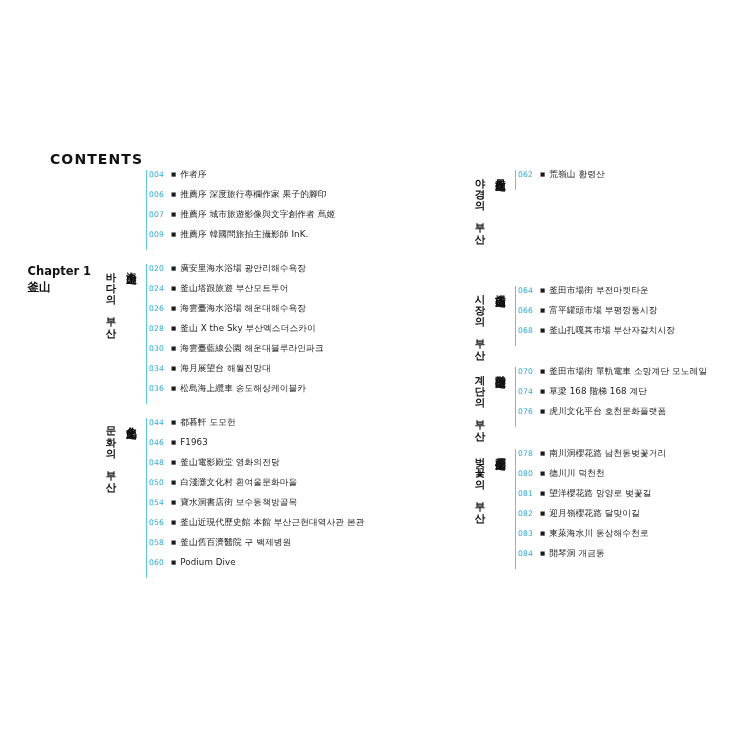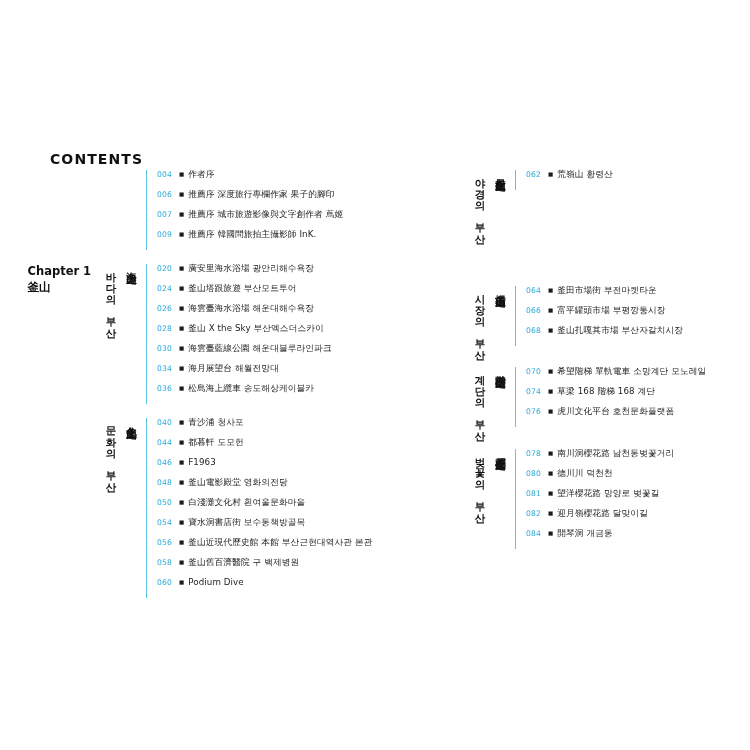--- a/index.html
+++ b/index.html
@@ -98,21 +98,21 @@
     font-size: 11.5px;
     font-weight: bold;
     color: #111;
     margin-top: 2px;
   }
 
   .entries {
     position: relative;
     flex: 1 1 auto;
     border-left: 1px solid #5bc6e8;
-    padding-left: 10px;
+    padding-left: 2px;
   }
   .entry {
     display: flex;
     align-items: baseline;
     font-size: 8.6px;
     line-height: 1;
     height: 20px;
   }
   .entry .pg {
     color: #2aa9d6;
@@ -224,25 +224,20 @@
     </div>
 
     <div class="group" style="margin-top:10px;">
       <div class="group-inner">
         <div class="label-cell">
           <div class="vlabel">문화의 부산</div>
           <div class="vlabel thin">文化之釜山</div>
         </div>
         <div class="entries">
           <div class="entry">
-            <span class="pg">040</span>
-            <span class="sq">■</span>
-            <span class="txt">青沙浦 청사포</span>
-          </div>
-          <div class="entry">
             <span class="pg">044</span>
             <span class="sq">■</span>
             <span class="txt">都暮軒 도모헌</span>
           </div>
           <div class="entry">
             <span class="pg">046</span>
             <span class="sq">■</span>
             <span class="txt">F1963</span>
           </div>
           <div class="entry">
@@ -328,21 +323,21 @@
     <div class="group" style="margin-top:12px;">
       <div class="group-inner">
         <div class="label-cell rightcol">
           <div class="vlabel">계단의 부산</div>
           <div class="vlabel thin">階梯之釜山</div>
         </div>
         <div class="entries">
           <div class="entry">
             <span class="pg">070</span>
             <span class="sq">■</span>
-            <span class="txt">希望階梯 單軌電車 소망계단 모노레일</span>
+            <span class="txt">釜田市場街 單軌電車 소망계단 모노레일</span>
           </div>
           <div class="entry">
             <span class="pg">074</span>
             <span class="sq">■</span>
             <span class="txt">草梁 168 階梯 168 계단</span>
           </div>
           <div class="entry">
             <span class="pg">076</span>
             <span class="sq">■</span>
             <span class="txt">虎川文化平台 호천문화플랫폼</span>
@@ -372,20 +367,25 @@
             <span class="pg">081</span>
             <span class="sq">■</span>
             <span class="txt">望洋櫻花路 망양로 벚꽃길</span>
           </div>
           <div class="entry">
             <span class="pg">082</span>
             <span class="sq">■</span>
             <span class="txt">迎月嶺櫻花路 달맞이길</span>
           </div>
           <div class="entry">
+            <span class="pg">083</span>
+            <span class="sq">■</span>
+            <span class="txt">東萊海水川 동상해수천로</span>
+          </div>
+          <div class="entry">
             <span class="pg">084</span>
             <span class="sq">■</span>
             <span class="txt">開琴洞 개금동</span>
           </div>
         </div>
       </div>
     </div>
 
   </div>
 

